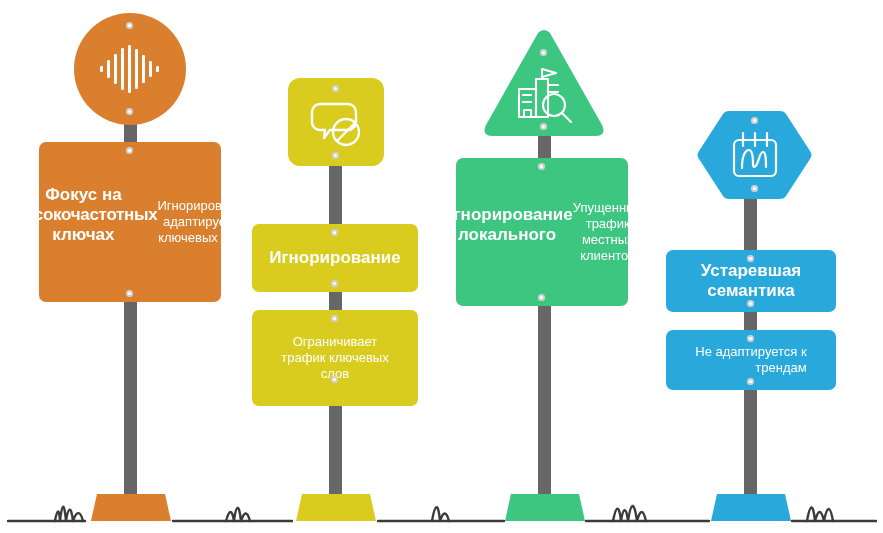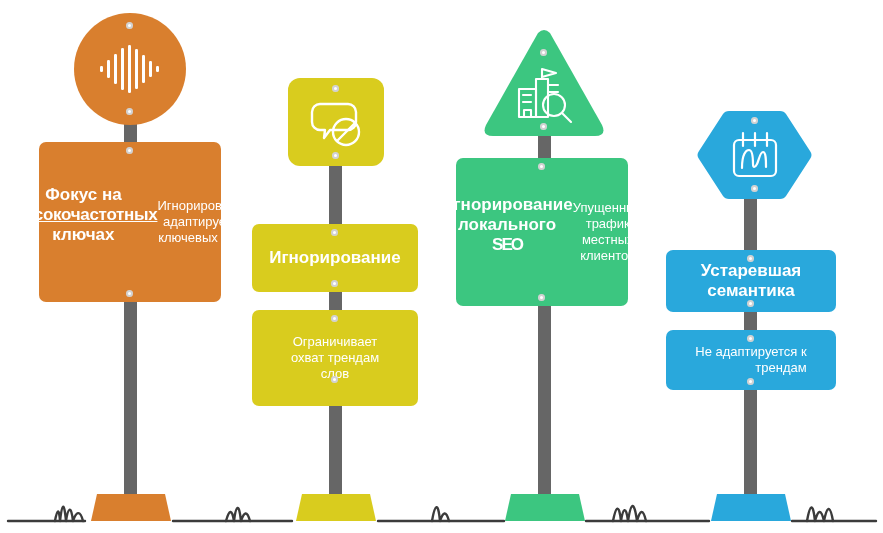--- a/index.html
+++ b/index.html
@@ -89,21 +89,21 @@
         </g>
       </svg>
     </div>
     <div class="screw" style="left:52px; top:9px;"></div>
     <div class="screw" style="left:52px; top:95px;"></div>
   </div>
 
   <div class="panel" style="left:39px; top:142px; width:182px; height:160px; background:#d97f2e;">
     <div class="ttl" style="font-size:17px; margin-bottom:14px;">
       <div>Фокус на</div>
-      <div style="letter-spacing:-0.3px;text-decoration:underline;">высокочастотных</div>
+      <div style="letter-spacing:-0.3px;">высокочастотных</div>
       <div>ключах</div>
     </div>
     <div class="sub" style="font-size:13px;">
       <div>Игнорирование</div>
       <div>адаптируется</div>
       <div>ключевых слов</div>
     </div>
     <div class="screw" style="left:87px; top:5px;"></div>
     <div class="screw" style="left:87px; top:148px;"></div>
   </div>
@@ -132,21 +132,21 @@
     <div class="ttl" style="font-size:17px;">
       <div>Игнорирование</div>
     </div>
     <div class="screw" style="left:79px; top:5px;"></div>
     <div class="screw" style="left:79px; top:56px;"></div>
   </div>
 
   <div class="panel" style="left:252px; top:310px; width:166px; height:96px; background:#d9cc1e;">
     <div class="sub" style="font-size:13px;">
       <div>Ограничивает</div>
-      <div>охват трендам</div>
+      <div>трафик ключевых</div>
       <div>слов</div>
     </div>
     <div class="screw" style="left:79px; top:5px;"></div>
     <div class="screw" style="left:79px; top:66px;"></div>
   </div>
 
   <svg class="base" style="left:296px; top:494px;" width="80" height="29" viewBox="0 0 80 29">
     <polygon points="6,0 74,0 80,27 0,27" fill="#d9cc1e"></polygon>
   </svg>
 
@@ -177,21 +177,20 @@
       </svg>
     </div>
     <div class="screw" style="left:59px; top:20px;"></div>
     <div class="screw" style="left:59px; top:94px;"></div>
   </div>
 
   <div class="panel" style="left:456px; top:158px; width:172px; height:148px; background:#3cc680;">
     <div class="ttl" style="font-size:17px; margin-bottom:14px;">
       <div>Игнорирование</div>
       <div>локального</div>
-      <div style="letter-spacing:-2px;">SEO</div>
     </div>
     <div class="sub" style="font-size:13px;">
       <div>Упущенный трафик</div>
       <div>местных клиентов</div>
     </div>
     <div class="screw" style="left:82px; top:5px;"></div>
     <div class="screw" style="left:82px; top:136px;"></div>
   </div>
 
   <svg class="base" style="left:505px; top:494px;" width="80" height="29" viewBox="0 0 80 29">

